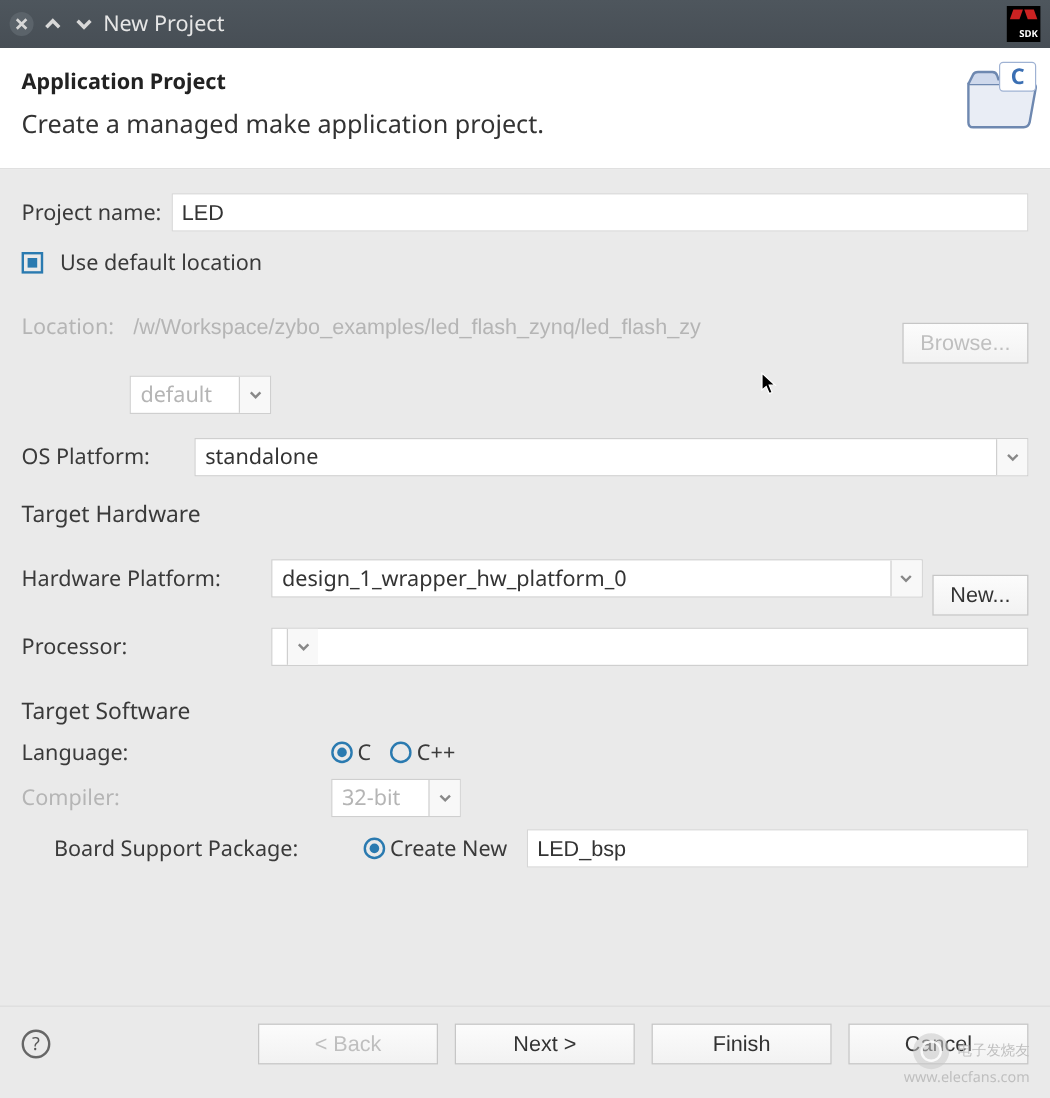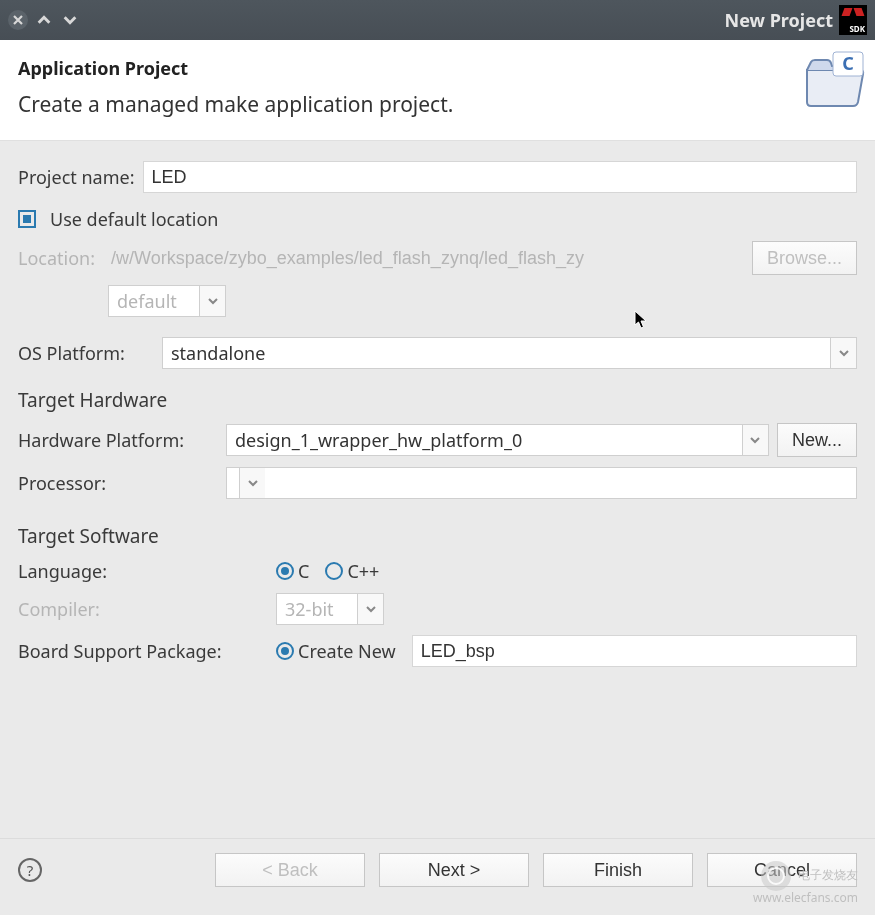--- a/index.html
+++ b/index.html
@@ -25,21 +25,21 @@
   }
   .titlebar .circle-btn {
     width: 20px; height: 20px; border-radius: 50%;
     background: #5b636a;
     display: flex; align-items: center; justify-content: center;
     color: #d8d8d8;
   }
   .titlebar .circle-btn svg { width: 12px; height: 12px; stroke: #d8d8d8; stroke-width: 2.2; fill: none; }
   .titlebar .chev { display:flex; align-items:center; justify-content:center; width:20px; height:20px; }
   .titlebar .chev svg { width:16px; height:16px; stroke:#d8d8d8; stroke-width:2.2; fill:none; }
-  .titlebar .title { flex:1; text-align:right; font-size:18px; color:#e6e6e6;font-weight:bold; }
+  .titlebar .title { flex:1; text-align:left; font-size:18px; color:#e6e6e6; }
   .titlebar .sdk { width:28px; height:30px; background:#000; color:#e11; font-size:8px; font-weight:bold; display:flex; align-items:flex-end; justify-content:flex-end; padding:1px 2px; position:relative; }
   .titlebar .sdk::before { content:""; position:absolute; left:4px; top:3px; width:8px; height:8px; background:#c22; transform:skewX(-20deg); }
   .titlebar .sdk::after { content:""; position:absolute; right:4px; top:3px; width:8px; height:8px; background:#c22; transform:skewX(20deg); }
 
   
   .banner {
     background:#fff;
     padding: 16px 18px 22px 18px;
     position:relative;
     border-bottom: 1px solid #e0e0e0;
@@ -81,21 +81,21 @@
     background:#f8f8f8;
   }
   .select.disabled .val { color:#b5b5b5; }
   .select .arrow svg { width:12px; height:12px; stroke:#888; stroke-width:2; fill:none; }
 
   .btn {
     height:34px; border:1px solid #c6c6c6; background:linear-gradient(#fcfcfc,#f2f2f2);
     padding:0 20px; font-size:18px; color:#333;
     display:inline-flex; align-items:center; justify-content:center; min-width:130px;
   }
-  .btn.small { min-width:0; padding:12px 14px; }
+  .btn.small { min-width:0; padding:12px 14px;margin-top:28px; }
   .btn.disabled { color:#bfbfbf; }
 
   .chk {
     width:18px; height:18px; border:2px solid #2a7ab0; position:relative; margin-right:6px;
   }
   .chk.checked::after {
     content:""; position:absolute; inset:3px; background:#2a7ab0;
   }
 
   .radio {
@@ -273,21 +273,21 @@
       <span class="val">32-bit</span>
       <span class="arrow">
           <svg viewBox="0 0 12 12">
             <path d="M2 4 L6 8 L10 4"></path>
           </svg>
         </span>
     </div>
   </div>
 
   <div class="row">
-    <span class="lbl" style="width:250px;">Board Support Package:</span>
+    <span class="lbl" style="width:250px;margin-left:27px;">Board Support Package:</span>
     <span class="radio checked">
       <span class="dot"></span>
         <span>Create New</span>
     </span>
     <input type="text" value="LED_bsp" style="">
   </div>
 
 
 </div>
 

